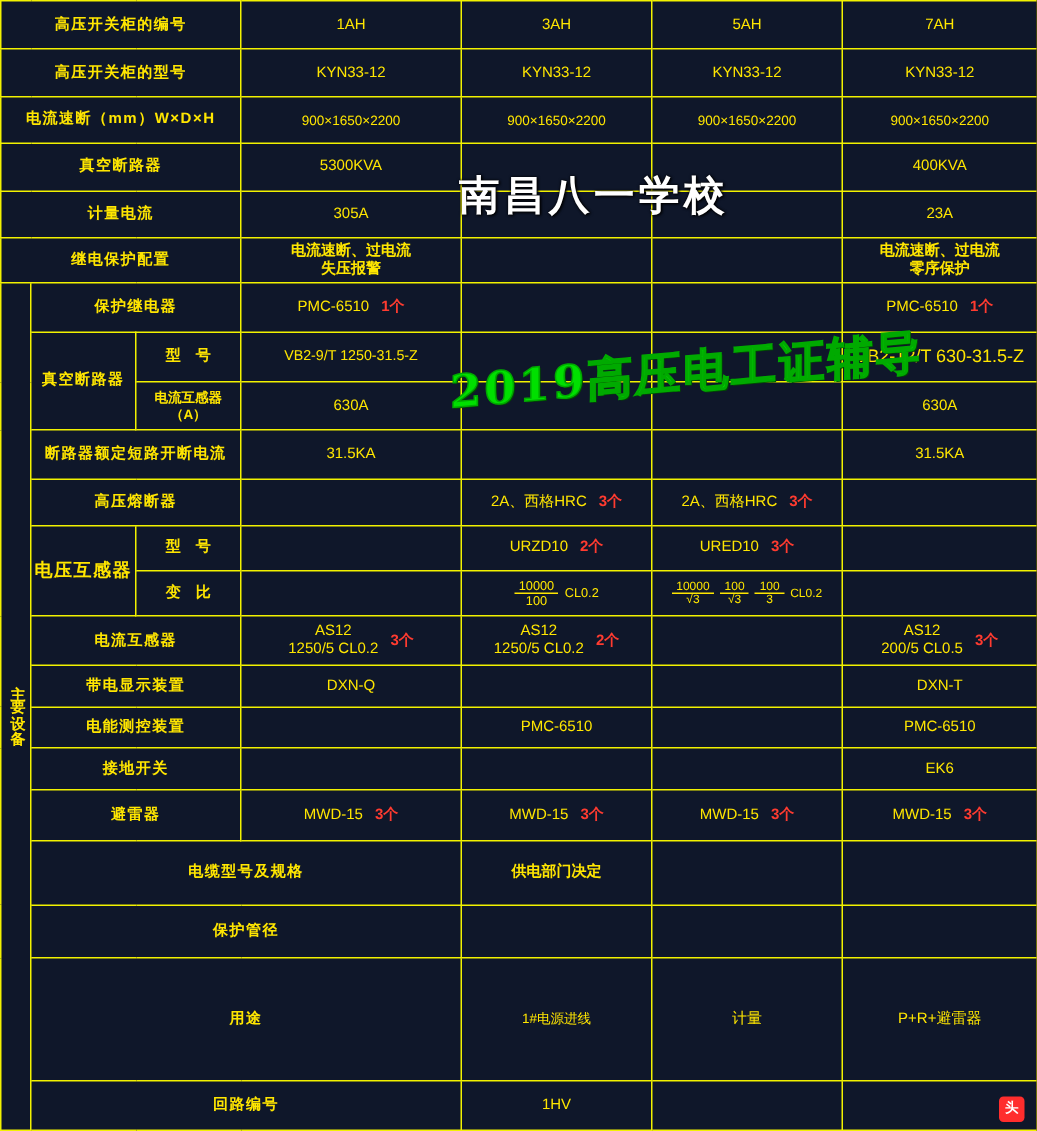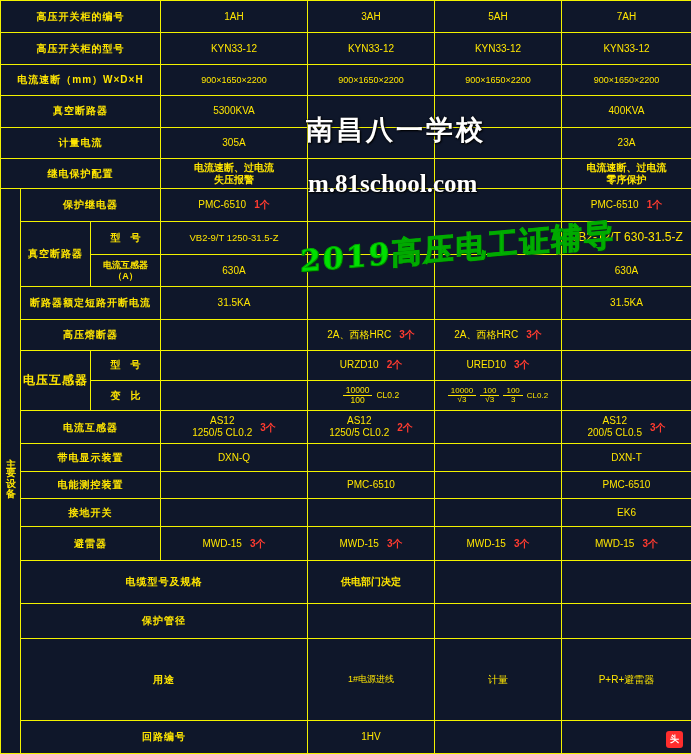--- a/index.html
+++ b/index.html
@@ -371,20 +371,19 @@
     <td class="val">1HV</td>
     <td class="empty"></td>
     <td class="empty"></td>
     <td class="empty"></td>
   </tr>
 
   </tbody>
 </table>
 
   <div class="wm" id="wm-school">南昌八一学校</div>
-  <div class="wm" id="wm-url">m.81school.com</div>
   <div class="wm" id="wm-course">2019高压电工证辅导</div>
 
   <div id="toutiao">
     <span class="tt-logo">头</span>
   </div>
 
 </div>
 
 </body></html>

